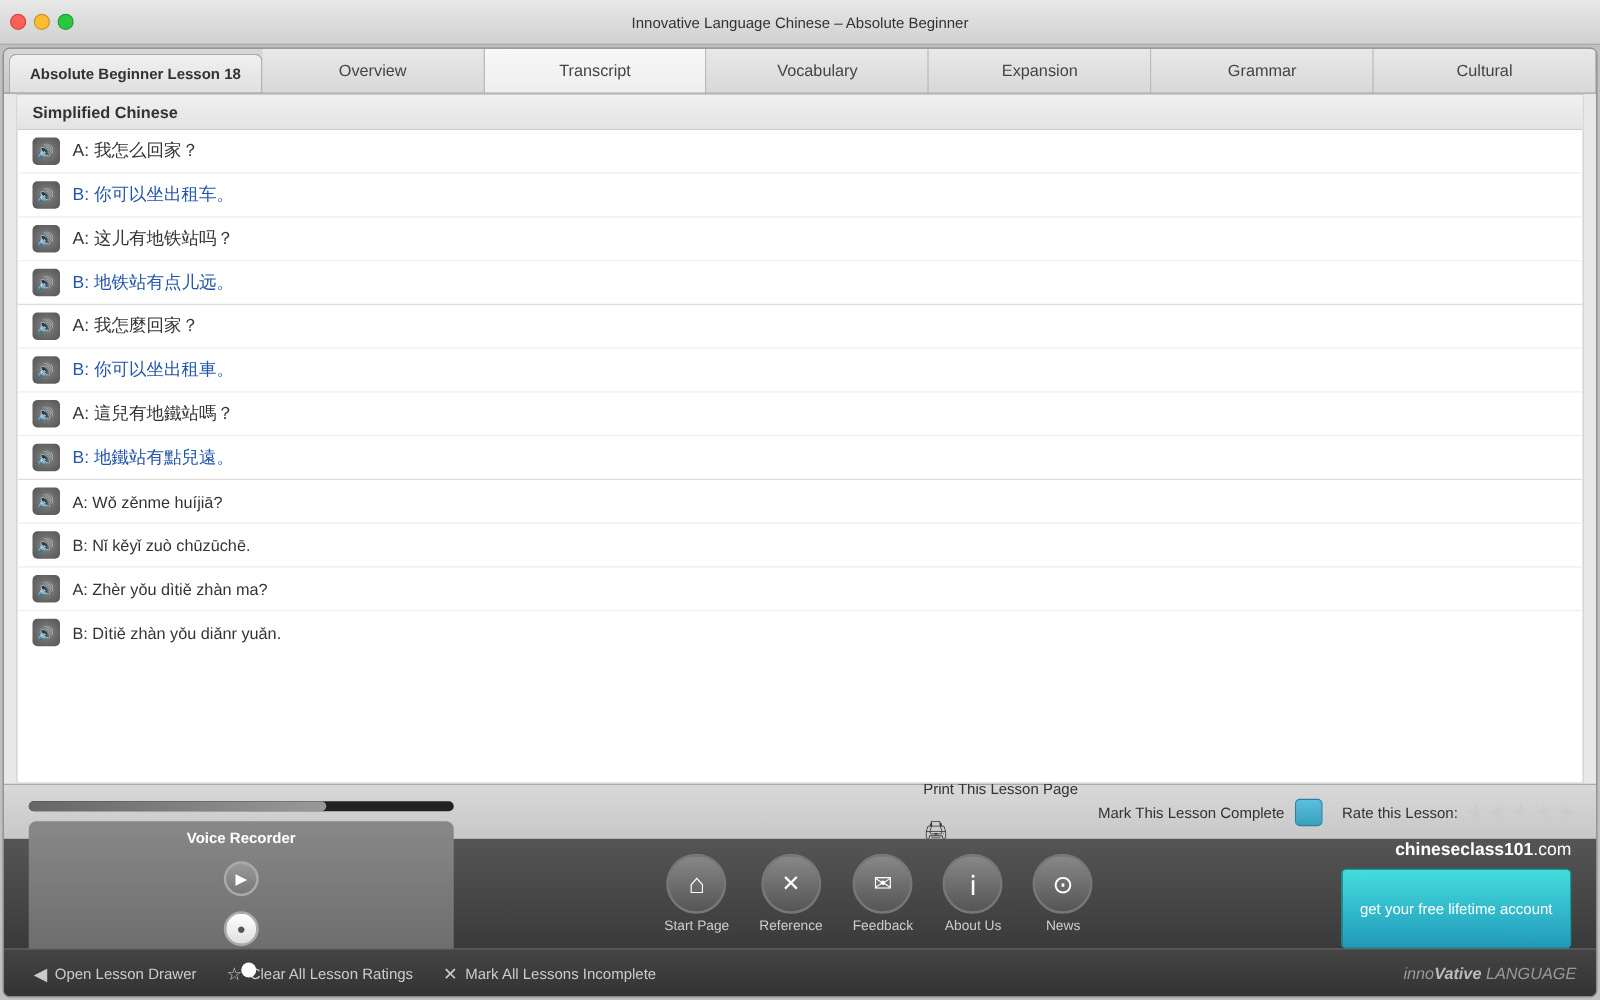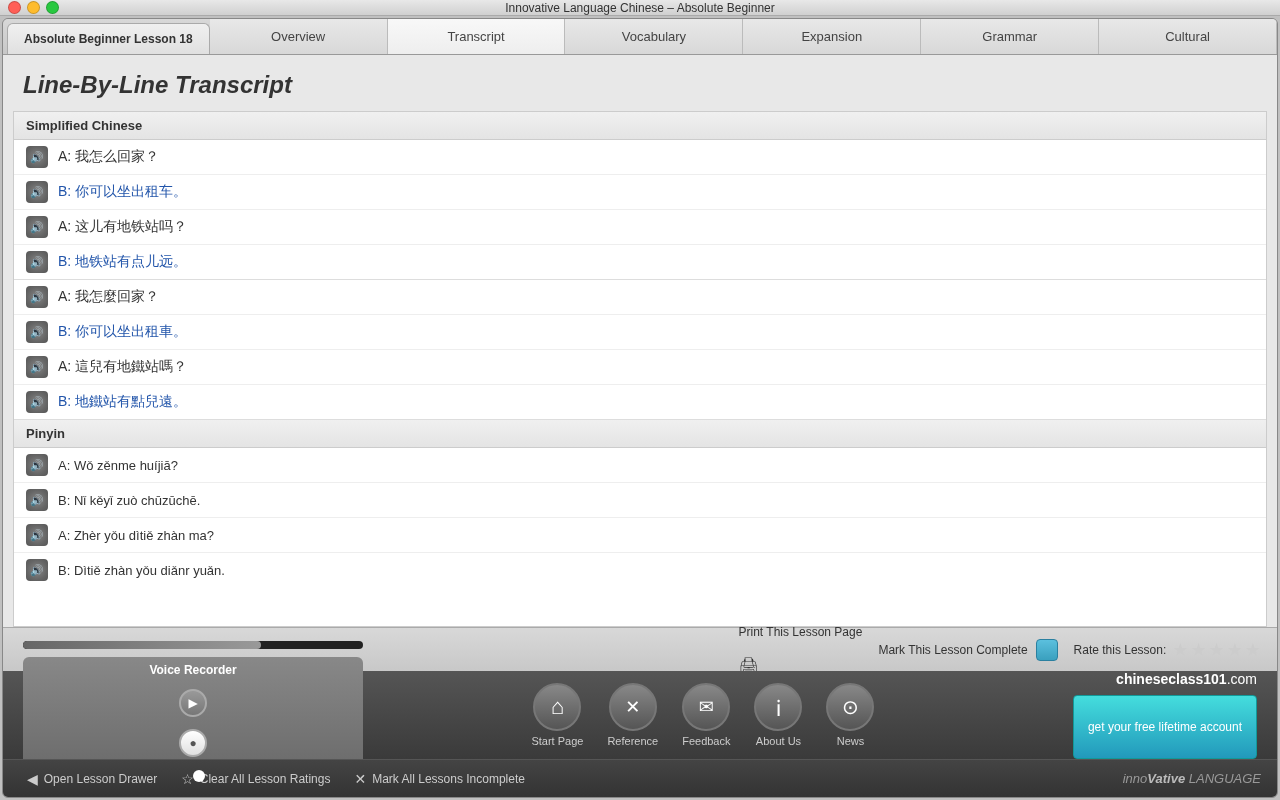--- a/index.html
+++ b/index.html
@@ -9,21 +9,21 @@
       width: 1280px;
       height: 800px;
       overflow: hidden;
       display: flex;
       flex-direction: column;
     }
 
     
     #titlebar {
       background: linear-gradient(to bottom, #e8e8e8, #d0d0d0);
-      height: 16px;
+      height: 36px;
       display: flex;
       align-items: center;
       justify-content: center;
       border-bottom: 1px solid #aaa;
       position: relative;
     }
     .traffic-lights {
       position: absolute;
       left: 8px;
       display: flex;
@@ -431,21 +431,20 @@
     </div>
     <div class="tab-item">
       <span>Grammar</span>
     </div>
     <div class="tab-item">
       <span>Cultural</span>
     </div>
   </div>
 
   <div id="content-area">
-    <div id="lesson-title">Line-By-Line Transcript</div>
 
     <div id="transcript-content">
 
       <div class="section-header">
         <span>Simplified Chinese</span>
       </div>
       <div class="transcript-line">
         <div class="speaker-icon">🔊</div>
         <span class="line-text">A: 我怎么回家？</span>
       </div>
@@ -472,23 +471,20 @@
       </div>
       <div class="transcript-line">
         <div class="speaker-icon">🔊</div>
         <span class="line-text">A: 這兒有地鐵站嗎？</span>
       </div>
       <div class="transcript-line section-divider">
         <div class="speaker-icon">🔊</div>
         <span class="line-text blue">B: 地鐵站有點兒遠。</span>
       </div>
 
-      <div class="section-header">
-        <span>Pinyin</span>
-      </div>
       <div class="transcript-line">
         <div class="speaker-icon">🔊</div>
         <span class="line-text pinyin">A: Wǒ zěnme huíjiā?</span>
       </div>
       <div class="transcript-line">
         <div class="speaker-icon">🔊</div>
         <span class="line-text pinyin blue">B: Nǐ kěyǐ zuò chūzūchē.</span>
       </div>
       <div class="transcript-line">
         <div class="speaker-icon">🔊</div>

